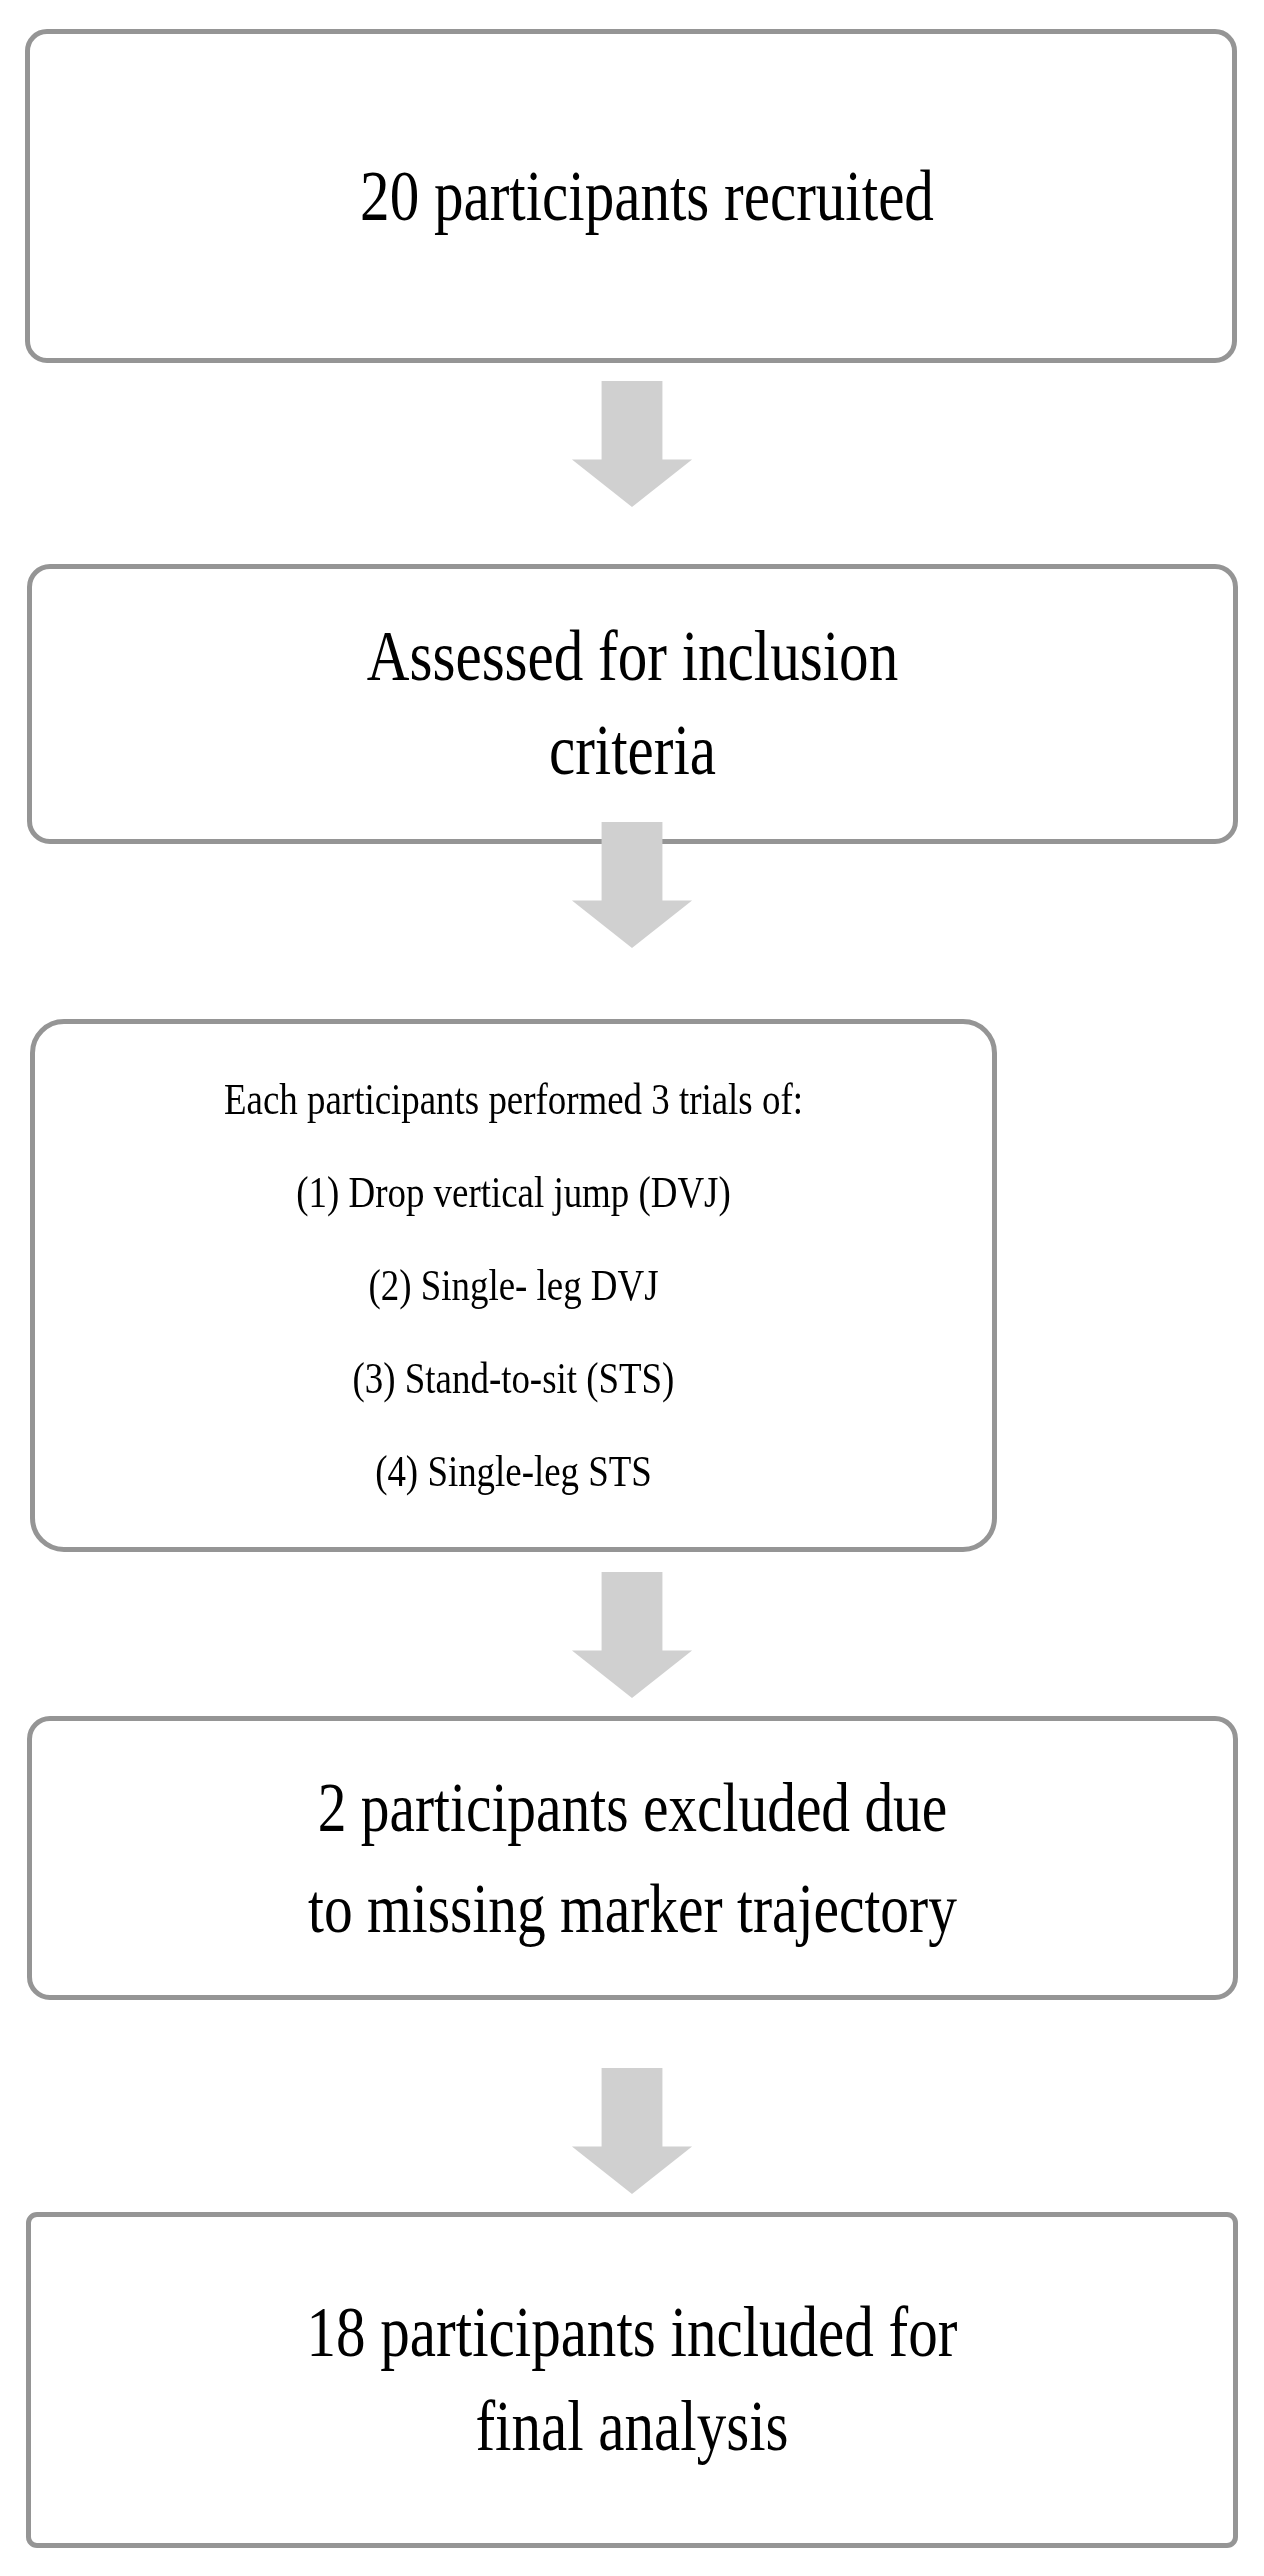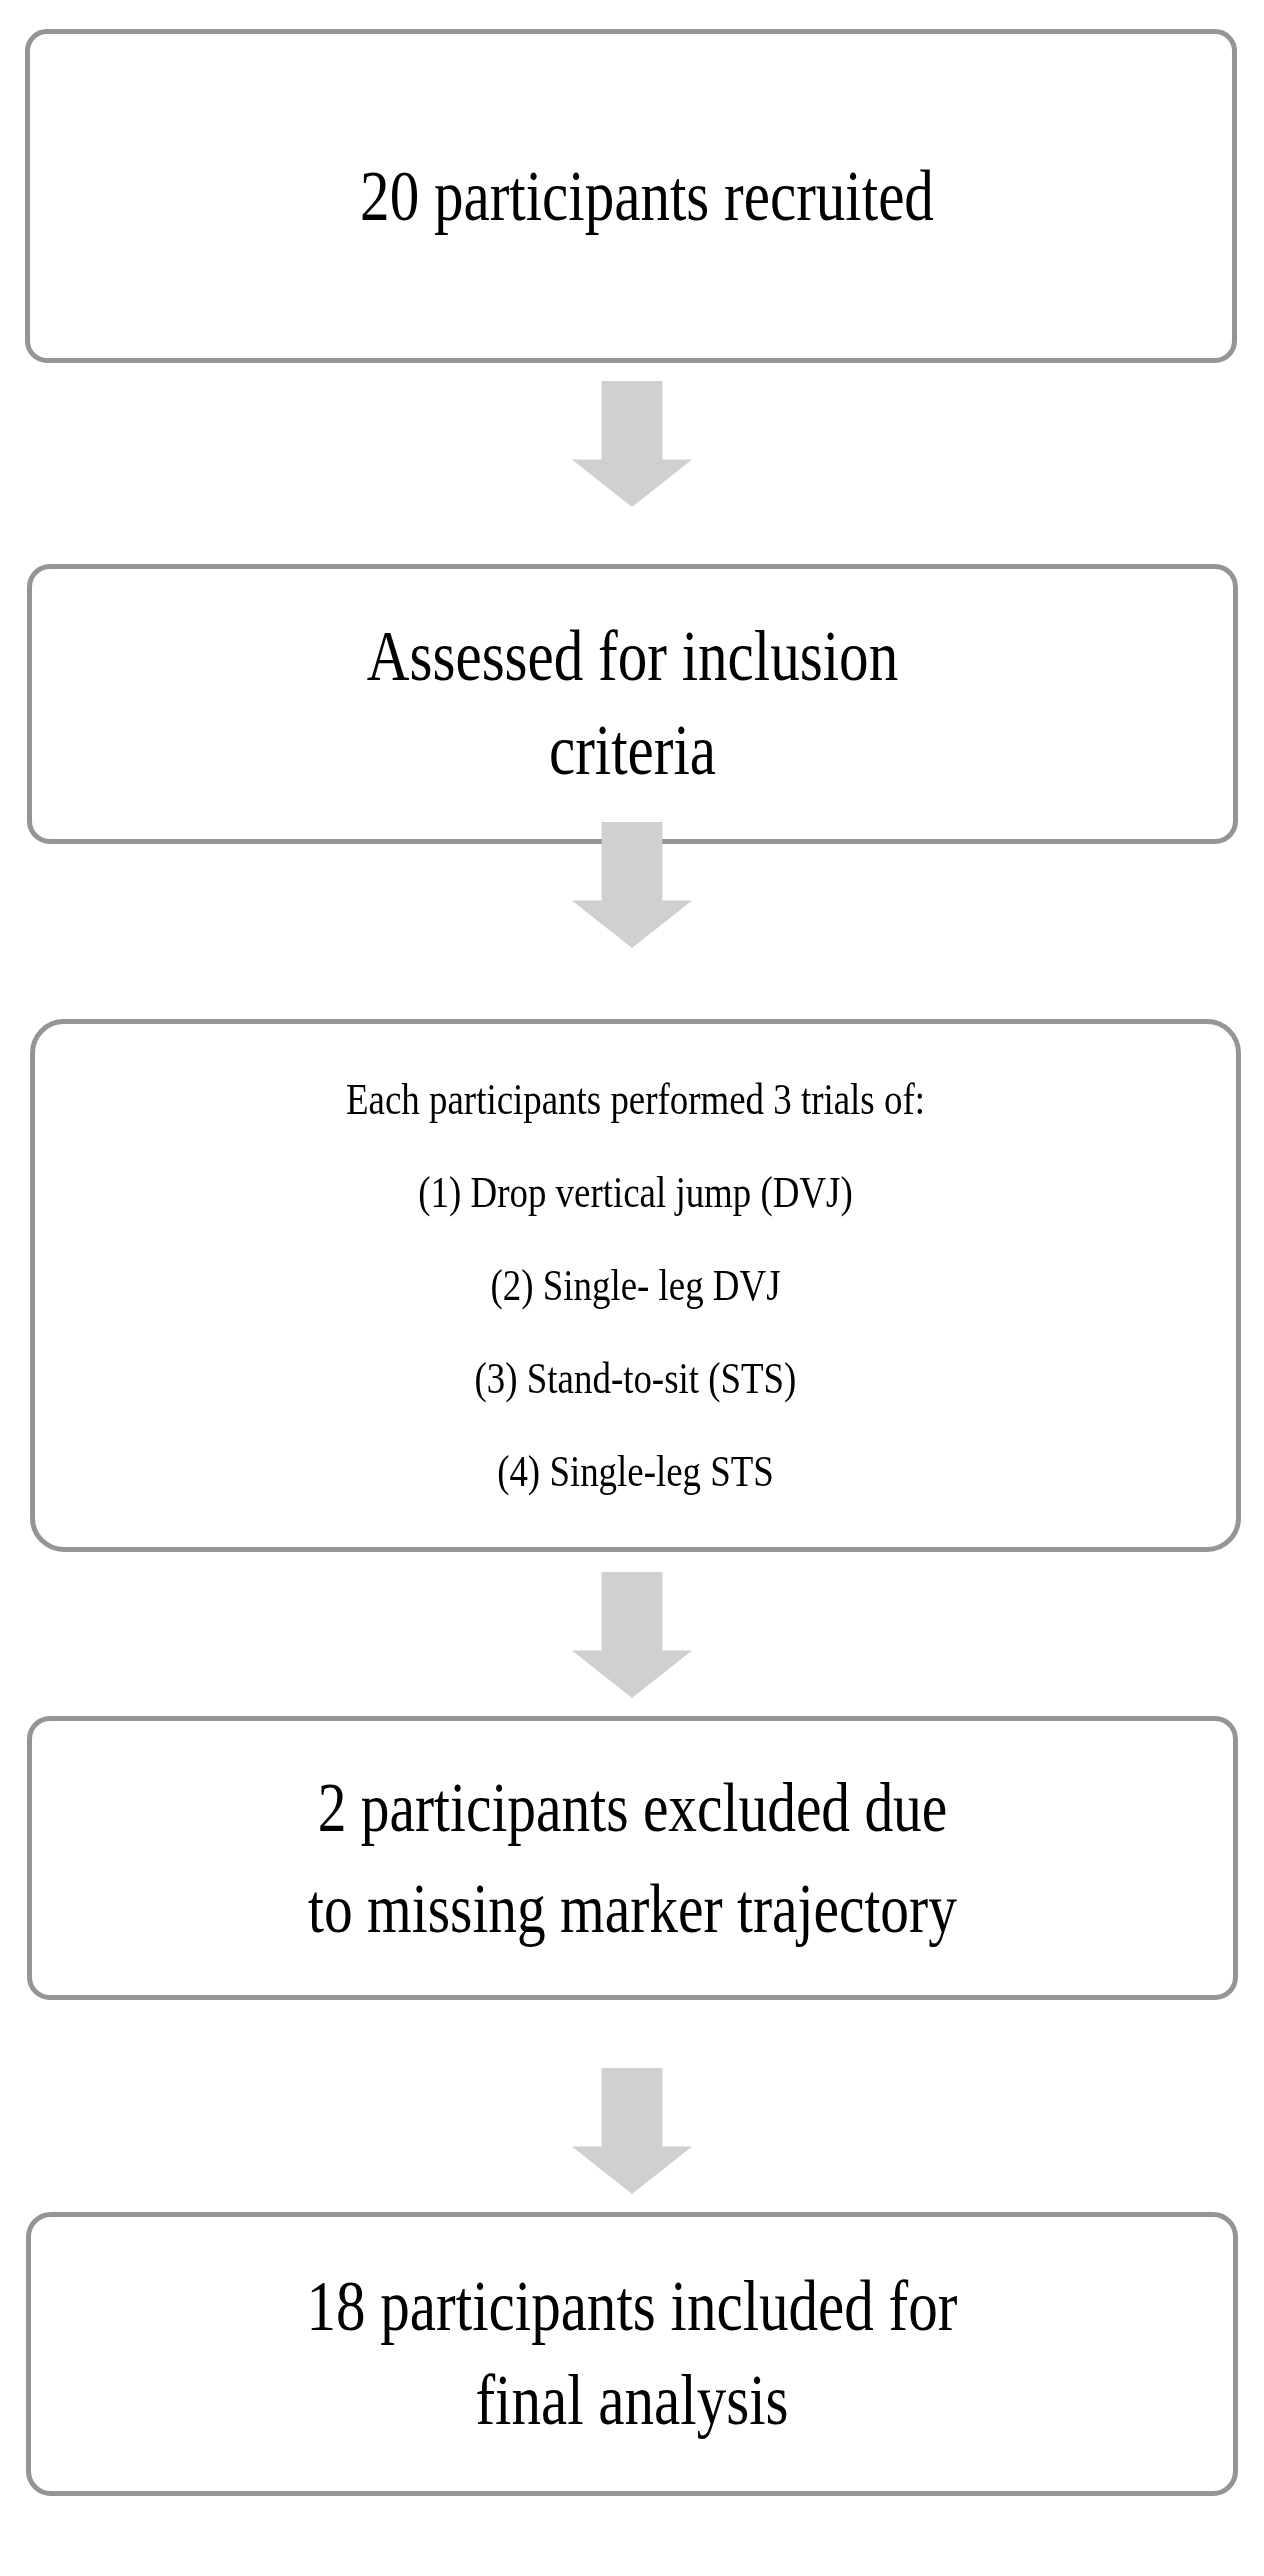--- a/index.html
+++ b/index.html
@@ -49,38 +49,38 @@
     left: 27px;  top: 521px;
     width: 1211px; height: 280px;
     border-radius: 23px;
     margin-top: 43px;
   }
   #node-2 .line { font-size: 72px; line-height: 1.30; }
 
   
   #node-3 {
     left: 30px;  top: 1019px;
-    width: 1211px; height: 533px;
+    width: 967px; height: 533px;
     border-radius: 34px;
   }
   #node-3 .line { font-size: 45px; line-height: 2.07; }
 
   
   #node-4 {
     left: 27px;  top: 1716px;
     width: 1211px; height: 284px;
     border-radius: 23px;
   }
   #node-4 .line { font-size: 70px; line-height: 1.45; }
 
   
   #node-5 {
     left: 26px;  top: 2212px;
-    width: 1212px; height: 284px;
-    border-radius: 25px;
+    width: 1212px; height: 336px;
+    border-radius: 11px;
   }
   #node-5 .line { font-size: 72px; line-height: 1.30; }
 
   
   .arrow {
     position: absolute;
     width: 156px;
   }
   .arrow svg { display: block; width: 100%; height: 100%; }
   #arrow-1 { left: 554px; top: 381px;  height: 126px; }

